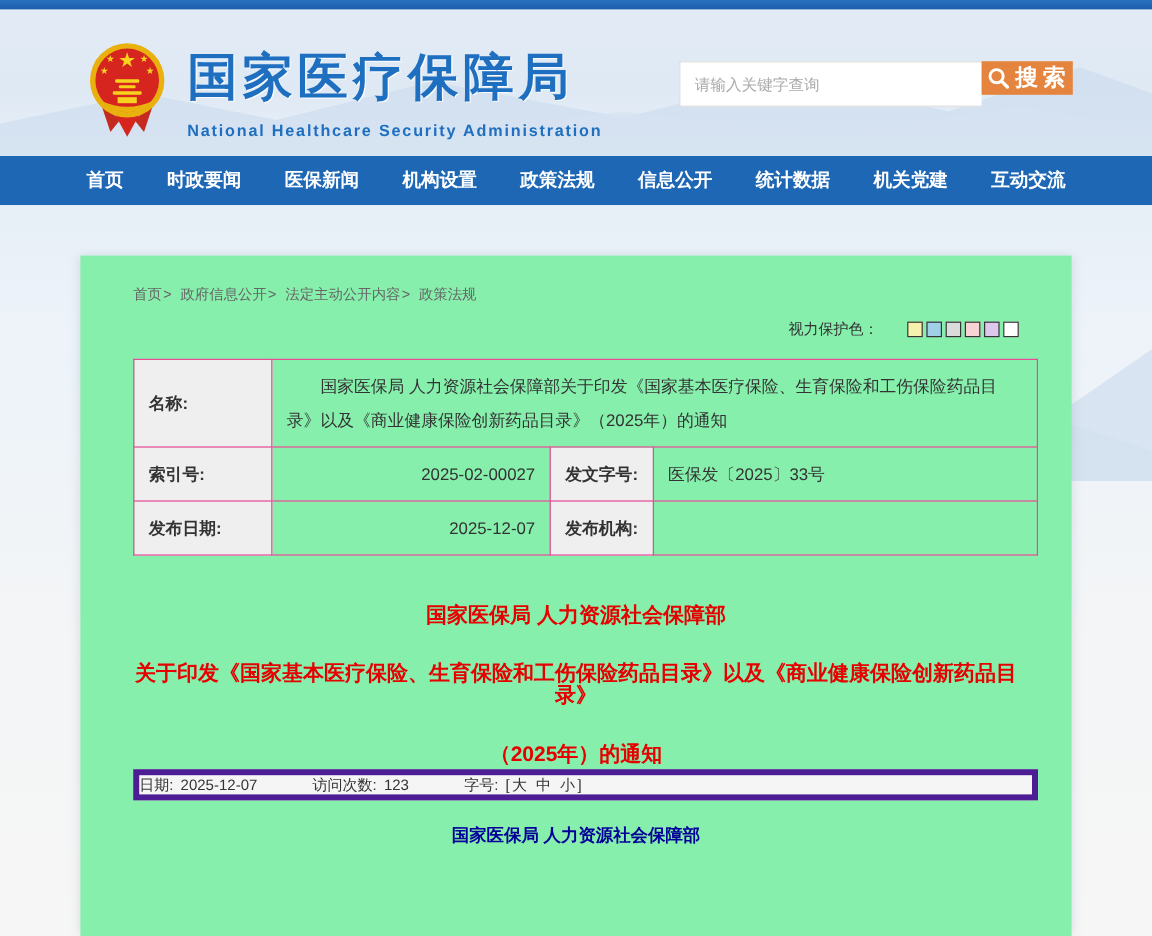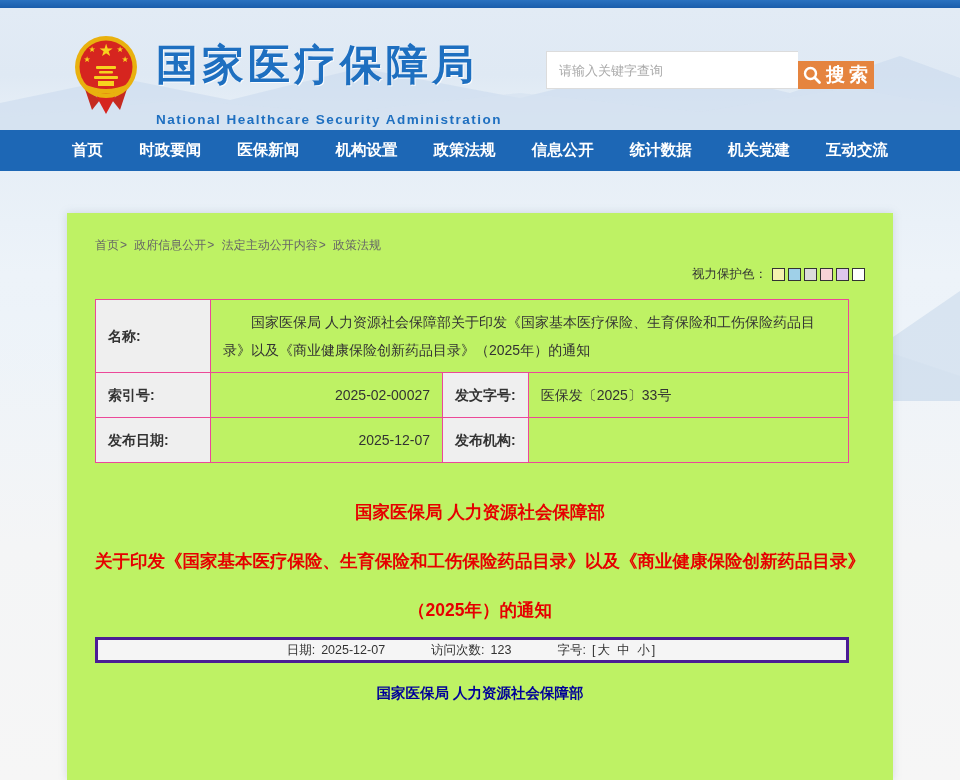--- a/index.html
+++ b/index.html
@@ -30,27 +30,26 @@
   .emblem { width: 72px; height: 84px; margin-right: 14px; }
   .site-title-block { padding-top: 8px; }
   .site-title {
     font-size: 42px; font-weight: bold; color: #1e6fc0;
     letter-spacing: 4px; line-height: 1.1;
     text-shadow: 1px 1px 0 rgba(255,255,255,0.85);
     font-family: "Liberation Serif", "DejaVu Serif", serif;
   }
   .site-subtitle {
     font-size: 13.5px; font-weight: bold; color: #1e6fc0;
-    letter-spacing: 1.5px; margin-top: 24px;
+    letter-spacing: 1.5px; margin-top: 13px;
   }
 
   .search-box {
-    position: absolute; left: 546px; top: 43px; height: 38px; width: 328px;
+    position: absolute; left: 566px; top: 43px; height: 38px; width: 328px;
     display: flex;
-    align-items: flex-end;
   }
   .search-input {
     flex: 1; height: 38px; border: 1px solid #dcdcdc; border-right: none;
     background: #ffffff; padding: 0 12px; font-size: 13px; color: #333;
     outline: none;
   }
   .search-input::placeholder { color: #aaaaaa; }
   .search-btn {
     width: 76px; height: 28px; border: none; cursor: pointer;
     background: #e5843f; color: #ffffff; font-size: 19px; font-weight: bold;
@@ -76,34 +75,34 @@
   
   .band {
     position: absolute; top: 171px; left: 0; width: 960px; height: 230px;
     background: linear-gradient(180deg, #e7eff7 0%, #edf3f9 45%, rgba(246,246,246,0) 100%);
     overflow: hidden; pointer-events: none;
   }
 
   
   .panel {
     position: absolute; top: 213px; left: 67px; width: 826px; height: 567px;
-    background: #bef264; box-shadow: 0 0 8px rgba(120,140,160,0.25);
-    padding: 0 28px;
+    background: #86efac; box-shadow: 0 0 8px rgba(120,140,160,0.25);
+    padding: 0 44px;
   }
   .breadcrumb {
     margin-top: 24px; font-size: 12px; color: #666666;
   }
   .breadcrumb a { color: #666666; text-decoration: none; cursor: pointer; }
   .crumb-sep { margin: 0 4px 0 1px; }
 
   .eye-row {
     margin-top: 12px; text-align: right; font-size: 12.5px; color: #333;
     display: flex; justify-content: flex-end; align-items: center; gap: 3px;
   }
-  .eye-label { margin-right: 2px; }
+  .eye-label { margin-right: 21px; }
   .swatch {
     display: inline-block; width: 13px; height: 13px;
     border: 1px solid #333; cursor: pointer;
   }
 
   
   .meta-table {
     width: 754px; margin-top: 16px; border-collapse: collapse;
     font-size: 14px; color: #333;
   }
@@ -121,23 +120,23 @@
   
   .doc-title {
     text-align: center; color: #e60000; font-weight: bold; font-size: 17.5px;
     line-height: 18px;
   }
   .doc-title.l1 { margin-top: 40px; }
   .doc-title.l2 { margin-top: 31px; }
   .doc-title.l3 { margin-top: 31px; }
 
   .info-bar {
-    margin-top: 18px; width: 754px; height: 26px;
-    background: #f5f5f5; border: 3px solid #4c1d95;
-    display: flex; align-items: center; justify-content: center;
+    margin-top: 4px; width: 754px; height: 26px;
+    background: #f5f5f5; border: 5px solid #4c1d95;
+    display: flex; align-items: center; 
     font-size: 12.5px; color: #333; gap: 6px;
   }
   .info-bar .gap { width: 34px; }
   .fontsize-ctl { cursor: pointer; letter-spacing: 2px; }
 
   .sub-title {
     text-align: center; color: #000099; font-weight: bold; font-size: 14.5px;
     line-height: 17px;
   }
   .sub-title.l1 { margin-top: 22px; }

